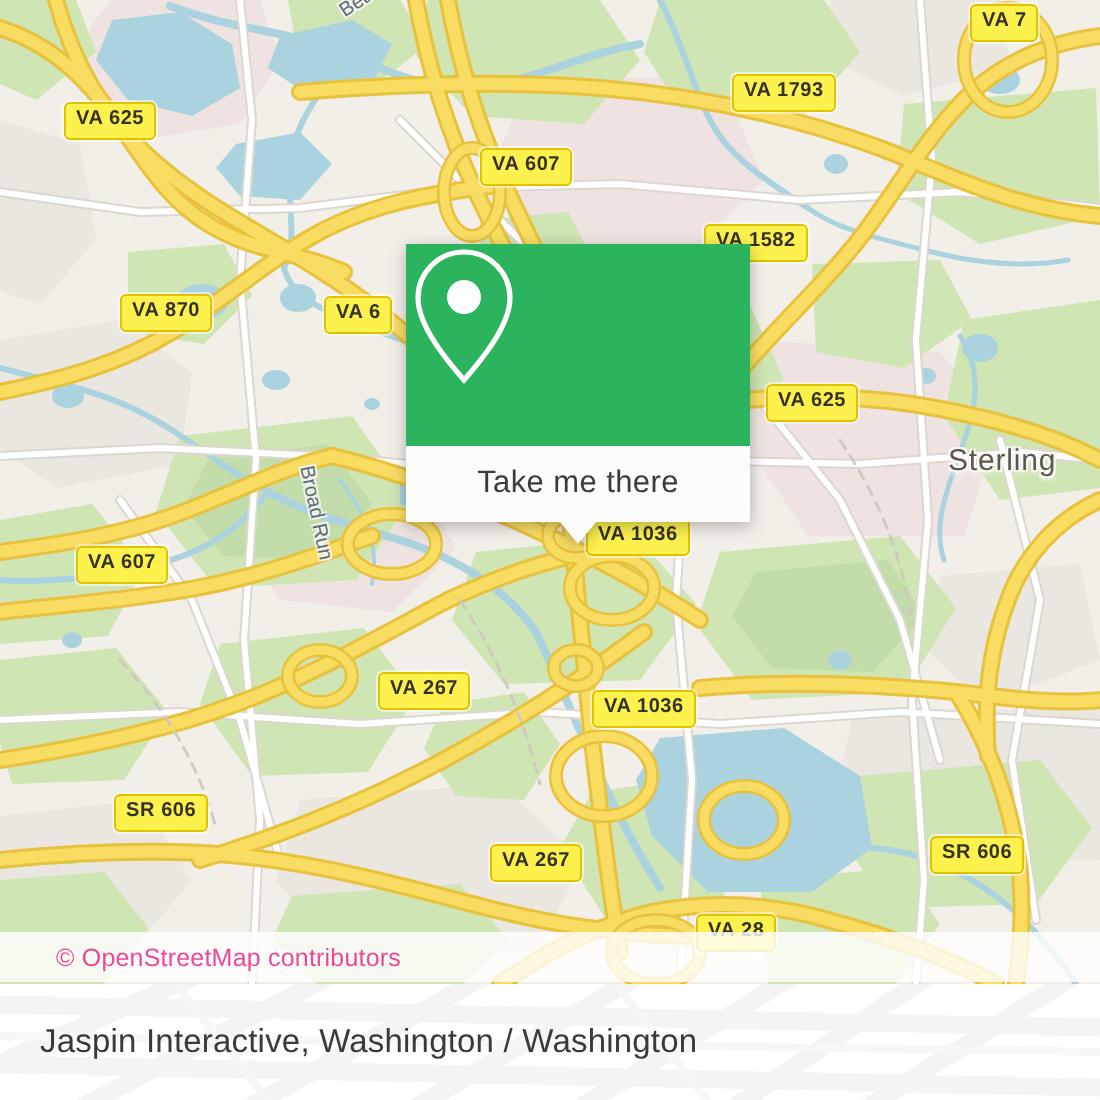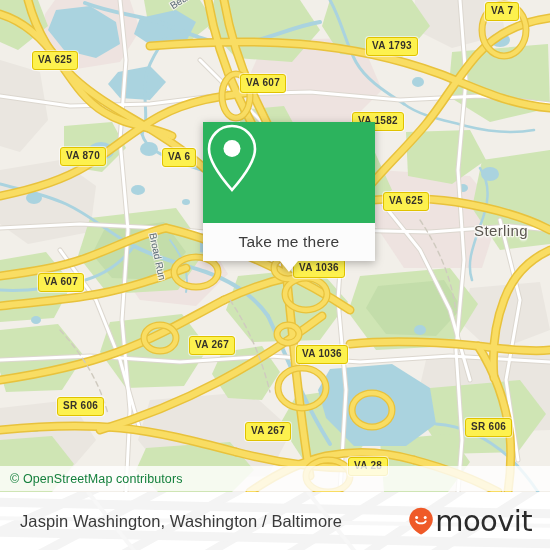--- a/index.html
+++ b/index.html
@@ -76,21 +76,21 @@
     border-top:11px solid #fcfcfc;
   }
 
   
   #osm-bar{
     position:absolute;left:0;top:466px;width:550px;height:25px;
     background:rgba(255,255,255,.80);
     display:flex;align-items:center;
   }
   #osm-bar span{
-    color:#15803d;font-size:12.5px;padding-left:10px;letter-spacing:.1px;
+    color:#ec4899;font-size:12.5px;padding-left:28px;letter-spacing:.1px;
   }
 
   
   #footer{
     position:absolute;left:0;top:492px;width:550px;height:58px;
     background:#ffffff;overflow:hidden;
   }
   #footer-watermark{position:absolute;left:0;top:0;opacity:1;}
   #footer-title{
     position:absolute;left:20px;top:0;height:58px;
@@ -390,28 +390,19 @@
         <path d="M-10 40 L560 52"></path>
       </g>
       <g fill="none" stroke="#f7f7f7" stroke-width="4">
         <path d="M-10 26 L560 34"></path>
         <path d="M80 -10 L140 66"></path>
         <path d="M300 -10 L360 66"></path>
       </g>
     </svg>
 
     <div id="footer-title">
-      <span>Jaspin Washington, Washington / Baltimore</span>
+      <span>Jaspin Interactive, Washington / Washington</span>
     </div>
 
-    <div id="brand">
-      <svg class="pin" viewBox="0 0 26 28">
-        <path d="M13 0.8 C6.4 0.8 1.2 6 1.2 12.6 C1.2 20 9.2 26 13 27.6 C16.8 26 24.8 20 24.8 12.6 C24.8 6 19.6 0.8 13 0.8 Z" fill="#ef5a28"></path>
-        <circle cx="8.6" cy="10.4" r="1.5" fill="#ffffff"></circle>
-        <circle cx="17.2" cy="10.4" r="1.5" fill="#ffffff"></circle>
-        <path d="M8.2 14.2 C10 17.2 16 17.2 17.8 14.2" fill="none" stroke="#ffffff" stroke-width="1.7" stroke-linecap="round"></path>
-      </svg>
-      <span class="word">moovit</span>
-    </div>
 
   </div>
 
 </div>
 
 </body></html>

